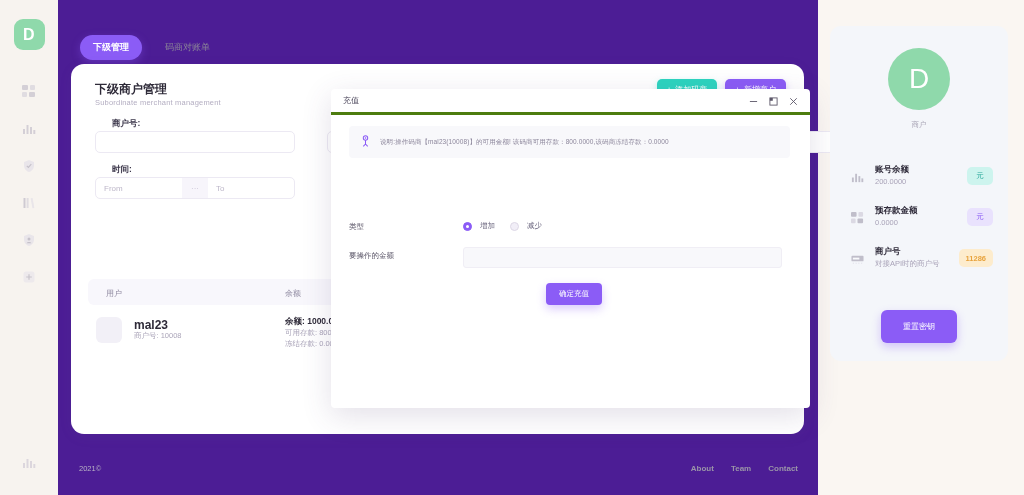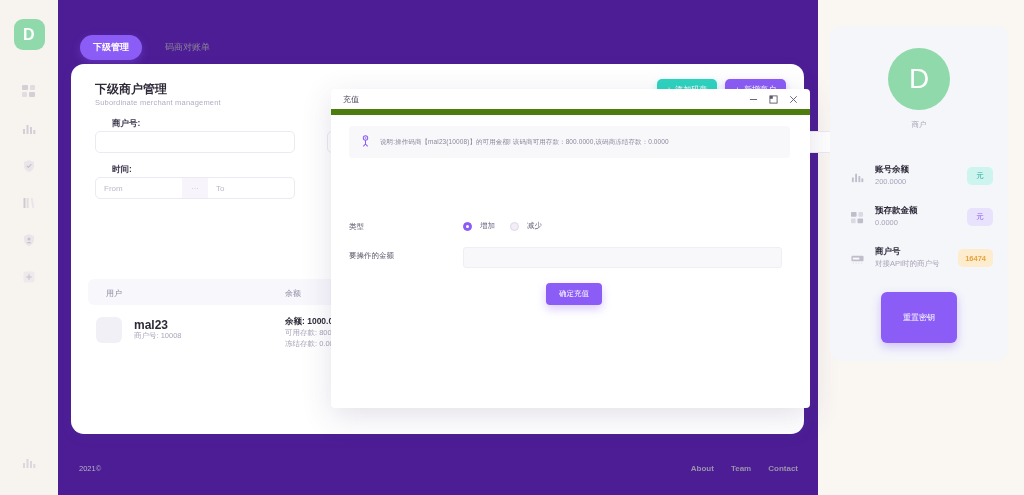--- a/index.html
+++ b/index.html
@@ -125,31 +125,31 @@
     position: absolute; right: 15px; top: 6px; min-width: 26px; height: 18px;
     border-radius: 5px; font-size: 7.5px; display: flex; align-items: center; justify-content: center;
     padding: 0 7px;
   }
   .bd-teal { background: #cdf4ee; color: #2aa99b; }
   .bd-purple { background: #e9e2fd; color: #8b5cf6; }
   .bd-amber { background: #fdeccd; color: #e8a33d; font-weight: 700; }
   .reset-btn {
     position: absolute; left: 50%; transform: translateX(-50%); bottom: 18px;
     background: #8b5cf6; color: #fff; border: none; border-radius: 6px;
-    font-size: 8px; padding: 20px 22px; box-shadow: 0 4px 10px rgba(139,92,246,.33);
+    font-size: 8px; padding: 11px 22px; box-shadow: 0 4px 10px rgba(139,92,246,.33);
   }
 
   
   .modal {
     position: absolute; left: 273px; top: 89px; width: 479px; height: 319px;
     background: #ffffff; border-radius: 4px; box-shadow: 0 8px 30px rgba(80,60,110,.16);
   }
   .modal-hdr {
     position: absolute; left: 0; top: 0; width: 100%; height: 26px;
-    border-bottom: 6px solid #4d7c0f;
+    border-bottom: 3px solid #4d7c0f;
     display: flex; align-items: center; justify-content: space-between; padding: 0 12px;
   }
   .modal-title { font-size: 8px; color: #4a455a; }
   .win-ctrls { display: flex; gap: 11px; align-items: center; color: #6b6678; }
   .modal-body { position: absolute; top: 26px; left: 0; width: 100%; }
   .notice {
     position: absolute; left: 18px; top: 11px; width: 441px; height: 32px;
     background: #f8f8fb; border-radius: 4px; display: flex; align-items: center; gap: 9px; padding: 0 11px;
   }
   .notice-txt { font-size: 6.5px; color: #8d879c; letter-spacing: .1px; }
@@ -386,20 +386,20 @@
     <div class="arow" style="top:217px;">
       <span class="ic">
         <svg width="13" height="13" viewBox="0 0 14 14">
             <rect x="0.5" y="3" width="13" height="6" rx="1" fill="#8d879c"></rect>
             <rect x="2" y="5" width="7" height="2" fill="#ffffff"></rect>
             <path d="M2 11 h1 M5 11 h1 M8 11 h1 M11 11 h1" stroke="#c3bdce" stroke-width="1"></path>
           </svg>
       </span>
       <span class="t1">商户号</span>
       <span class="t2">对接API时的商户号</span>
-      <span class="badge bd-amber">16474</span>
+      <span class="badge bd-amber">11286</span>
     </div>
 
 
     <button class="reset-btn">重置密钥</button>
   </div>
 
 </div>
 
 </body></html>

